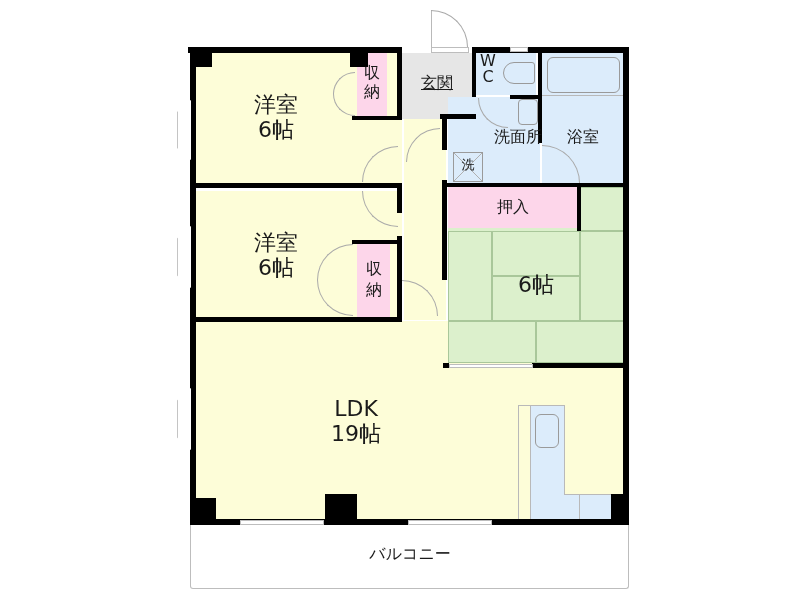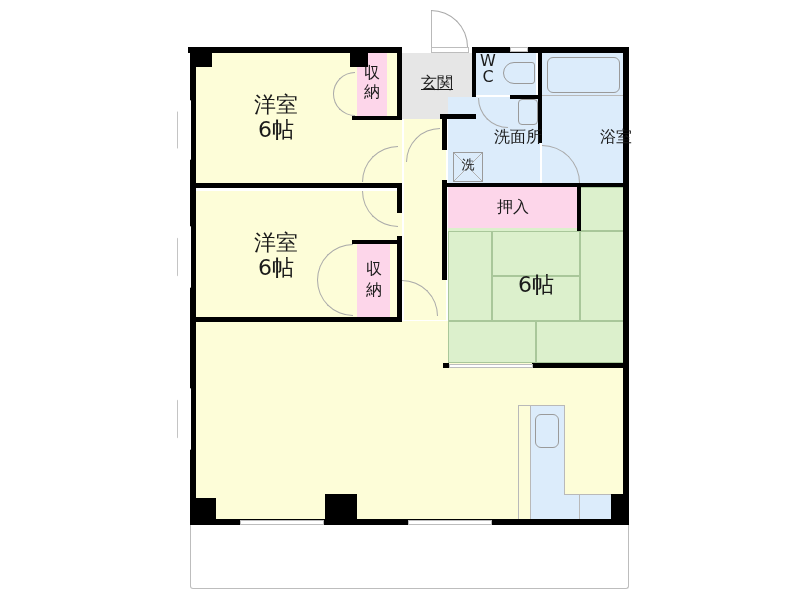--- a/index.html
+++ b/index.html
@@ -121,31 +121,36 @@
     <div>洋室</div>
     <div>6帖</div>
   </div>
   <div class="label lg" style="left:236px;top:230px;width:80px;">
     <div>洋室</div>
     <div>6帖</div>
   </div>
   <div class="label lg" style="left:496px;top:272px;width:80px;">
     <div>6帖</div>
   </div>
+  <div class="label lg" style="left:316px;top:396px;width:80px;">
+    <div>LDK</div>
+    <div>19帖</div>
+  </div>
   <div class="label md" style="left:405px;top:74px;width:64px;text-decoration:underline;">玄関</div>
   <div class="label md" style="left:478px;top:53px;width:20px;line-height:1;">
     <div>W</div>
     <div>C</div>
   </div>
   <div class="label md" style="left:476px;top:128px;width:84px;">洗面所</div>
-  <div class="label md" style="left:586px;top:128px;width:60px;">浴室</div>
+  <div class="label md" style="left:553px;top:128px;width:60px;">浴室</div>
   <div class="label md" style="left:358px;top:63px;width:28px;line-height:1.2;">
     <div>収</div>
     <div>納</div>
   </div>
   <div class="label md" style="left:359px;top:259px;width:30px;line-height:1.3;">
     <div>収</div>
     <div>納</div>
   </div>
   <div class="label md" style="left:468px;top:198px;width:90px;">押入</div>
   <div class="label sm" style="left:453px;top:158px;width:30px;">洗</div>
+  <div class="label md" style="left:340px;top:545px;width:140px;">バルコニー</div>
 
 </div>
 
 </body></html>

